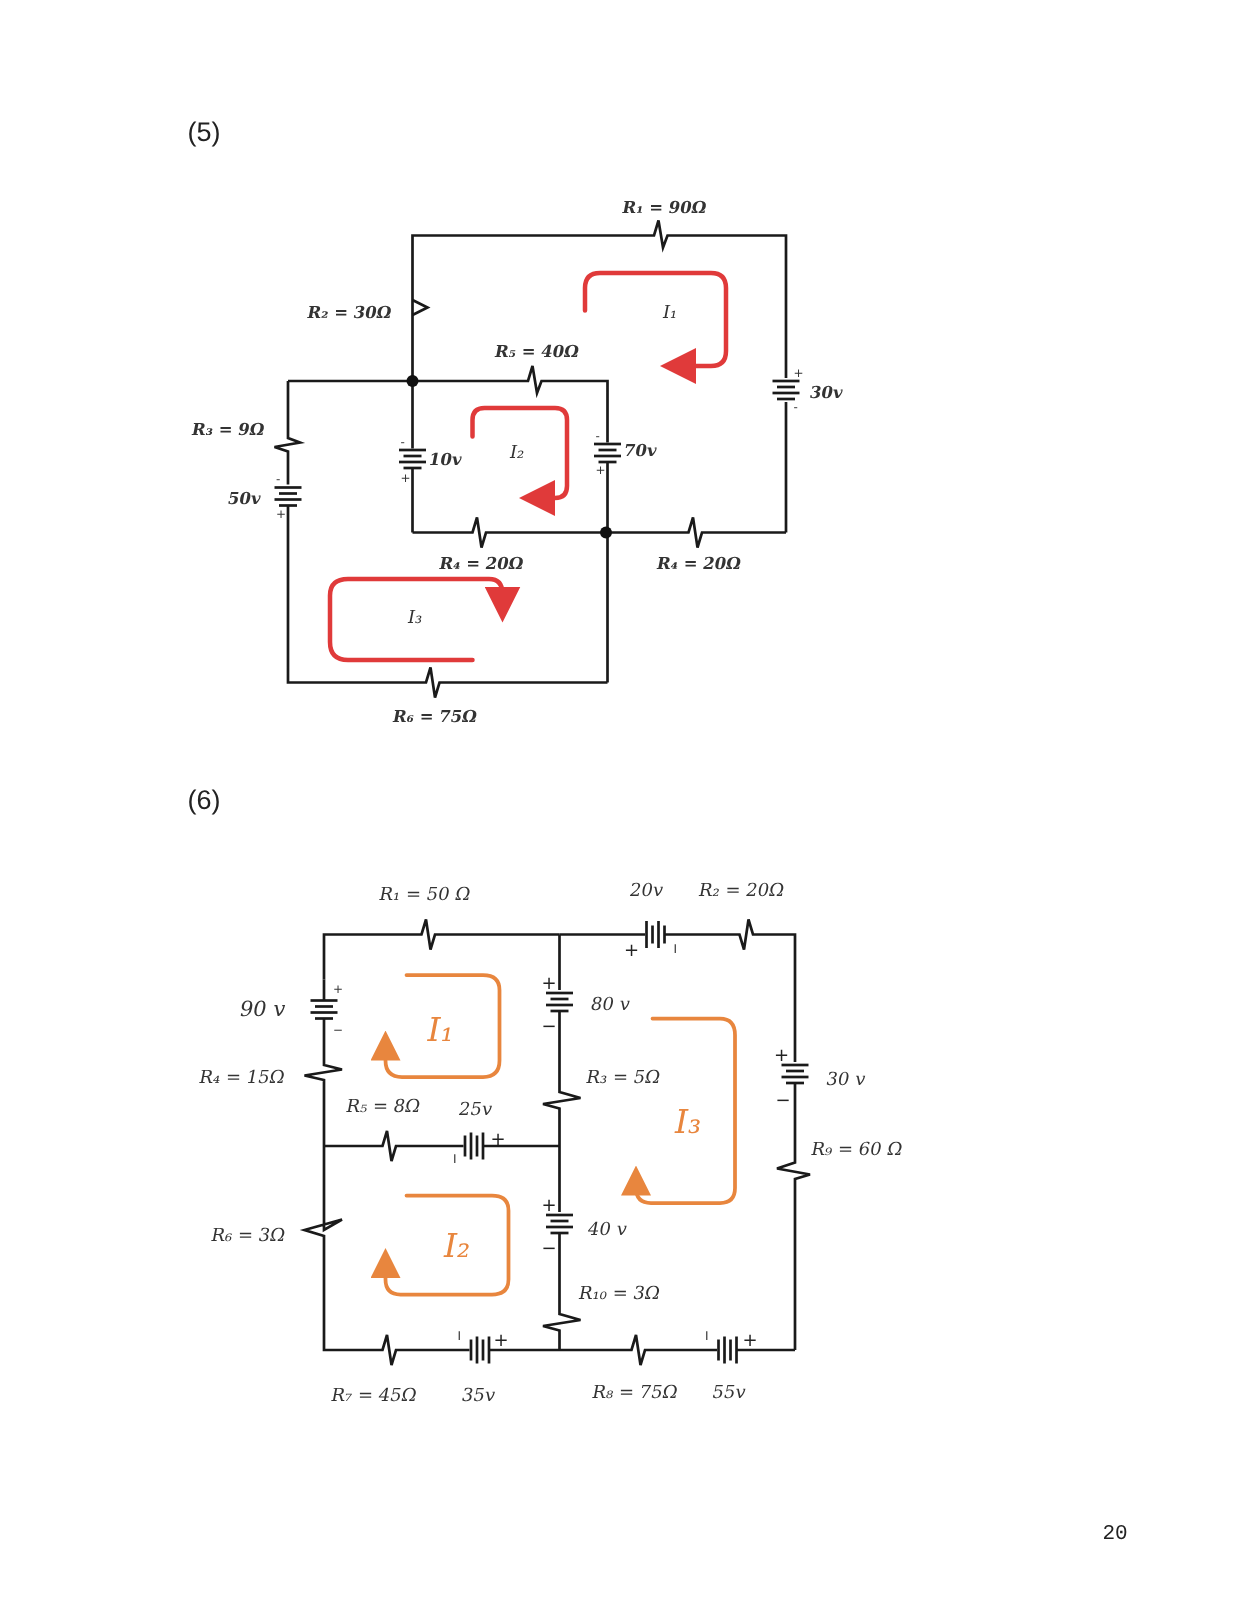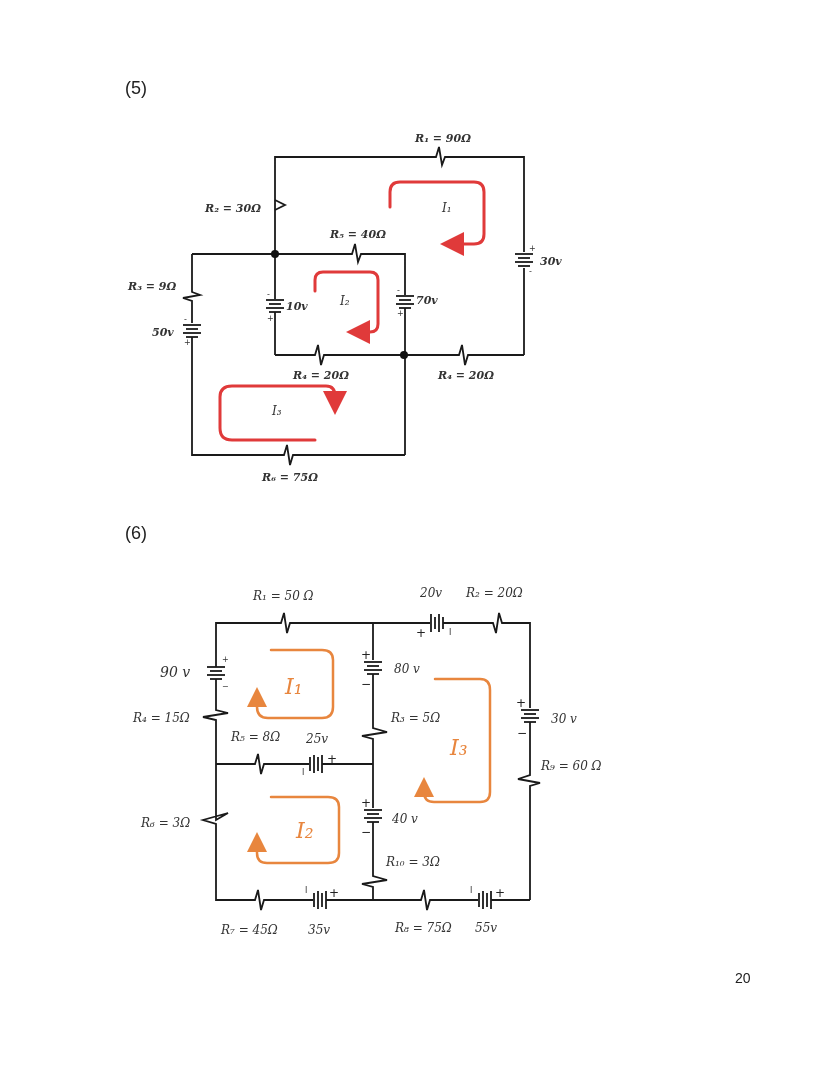--- a/index.html
+++ b/index.html
@@ -1,18 +1,18 @@
 <!DOCTYPE html>
 <html><head>
 <meta charset="utf-8">
 <style>
   html,body{margin:0;padding:0;background:#ffffff;}
   body{width:828px;height:1071px;position:relative;overflow:hidden;font-family:"DejaVu Serif",serif;}
   .prob{position:absolute;font-family:"Liberation Sans",sans-serif;font-size:18px;color:#222;}
-  .pg{position:absolute;left:735px;top:970px;font-family:Liberation Sans, sans-serif;font-size:14px;color:#222;}
+  .pg{position:absolute;left:735px;top:1015px;font-family:Liberation Mono, monospace;font-size:14px;color:#222;}
   svg{position:absolute;left:0;top:0;}
   .w{stroke:#1a1a1a;stroke-width:1.8;fill:none;}
   .lbl{font-family:"DejaVu Serif",serif;font-style:italic;font-weight:bold;font-size:11px;fill:#333;}
   .lbl6{font-family:"DejaVu Serif",serif;font-style:italic;font-size:12px;fill:#333;}
   .sm{font-family:"DejaVu Sans",sans-serif;font-size:8px;fill:#333;}
   .pm{font-family:"DejaVu Sans",sans-serif;font-size:12px;fill:#222;}
   .red{stroke:#e03a3a;stroke-width:3;fill:none;stroke-linecap:round;}
   .org{stroke:#e8863e;stroke-width:2.5;fill:none;stroke-linecap:round;}
   .ilbl{font-family:"DejaVu Serif",serif;font-style:italic;font-size:12px;fill:#333;}
   .ilbl6{font-family:"DejaVu Serif",serif;font-style:italic;font-size:22px;fill:#e8863e;}

